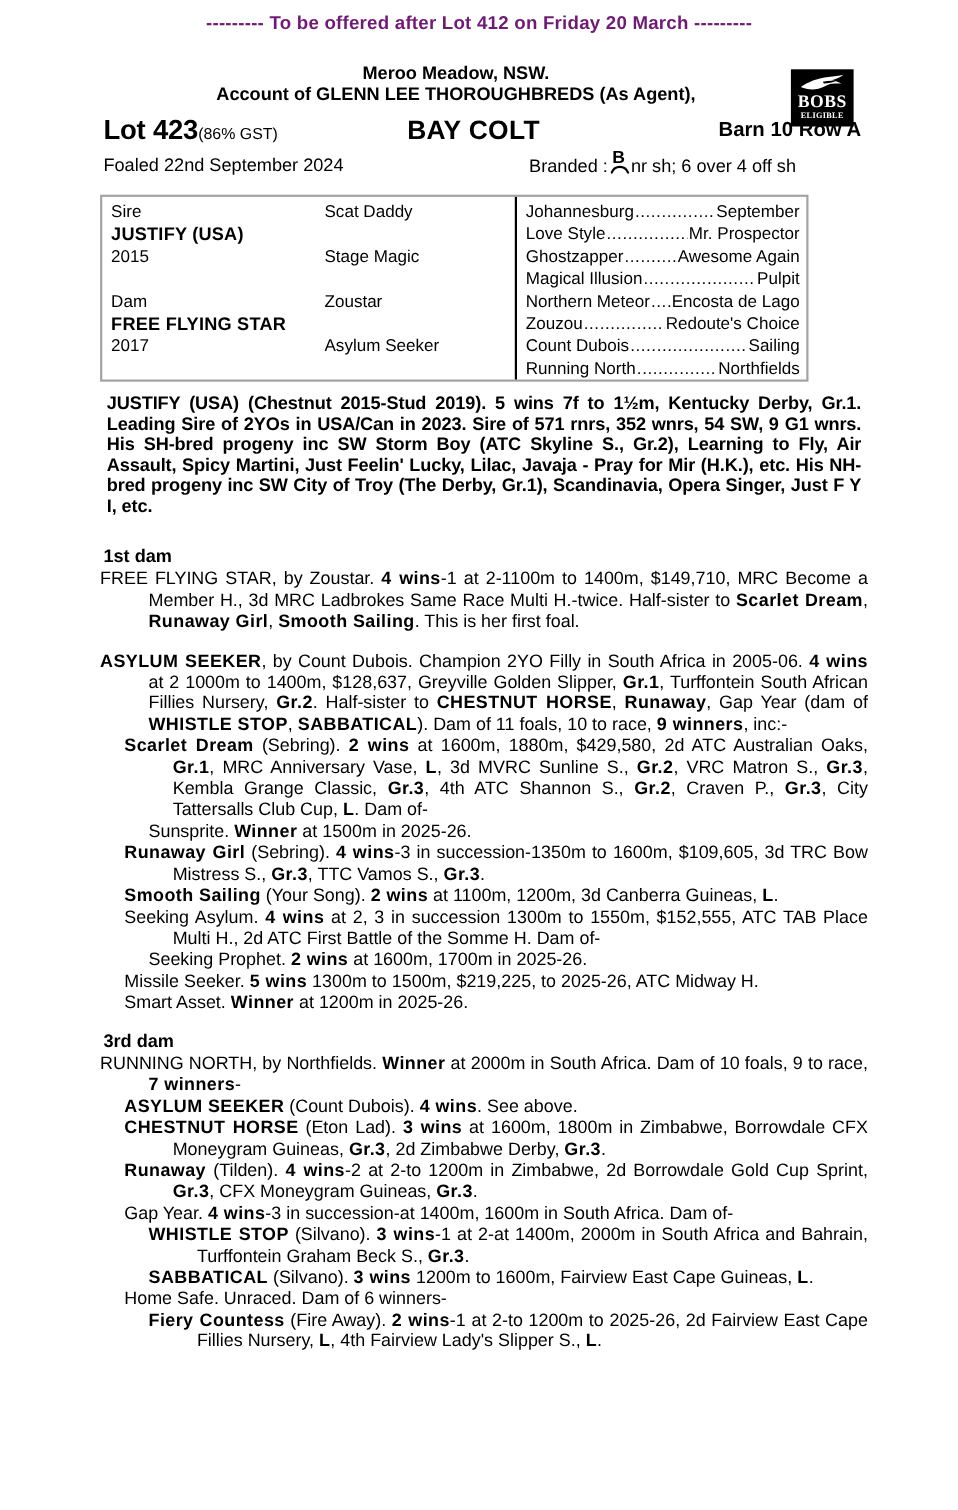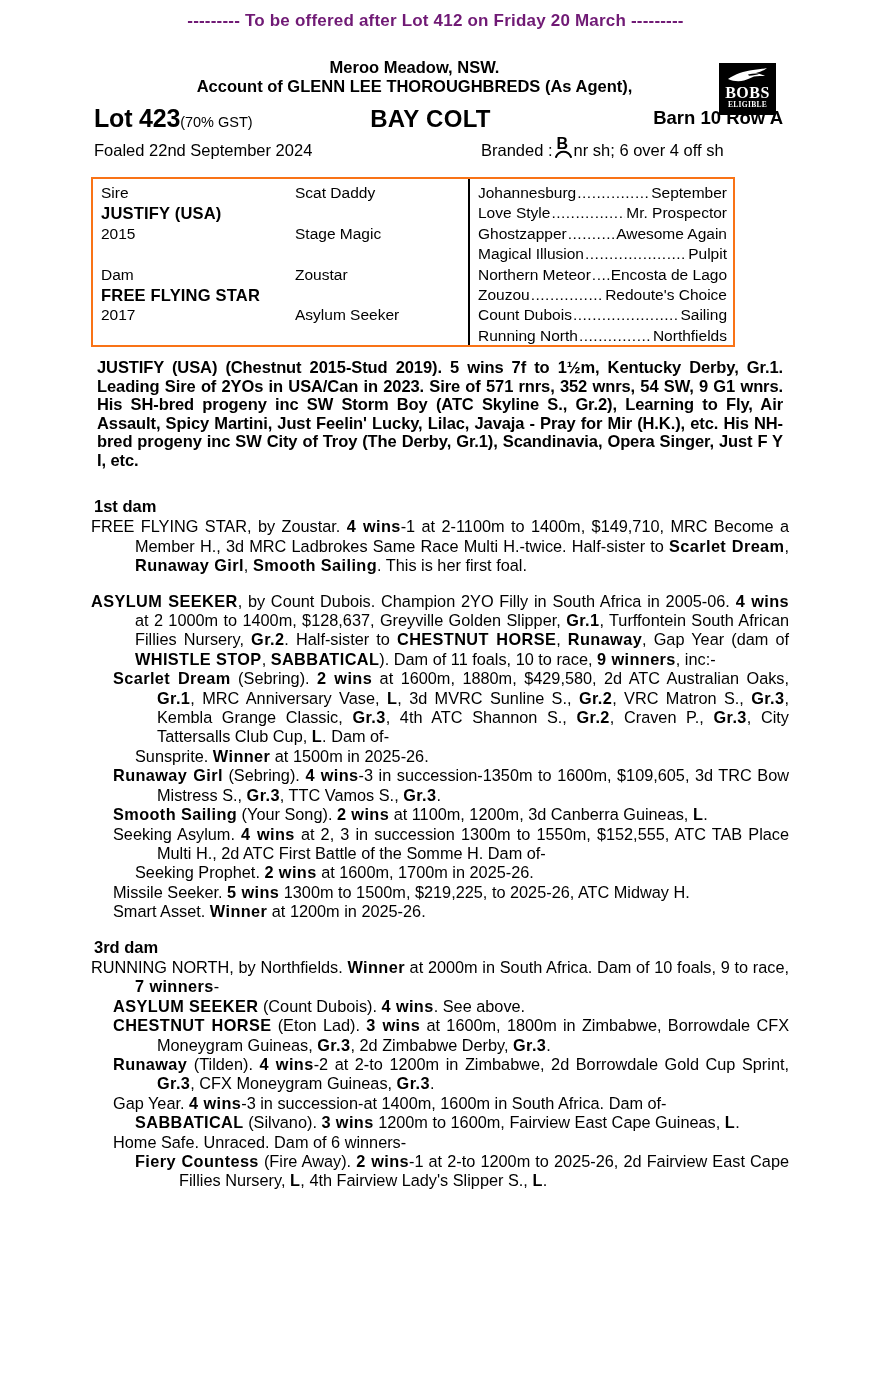--- a/index.html
+++ b/index.html
@@ -92,21 +92,21 @@
   .brandmark .bm-b{
     position:absolute;left:2px;top:-6px;
     font-size:16px;font-weight:bold;font-family:"Liberation Sans",sans-serif;
   }
   .brandmark svg{position:absolute;left:0;top:6px;}
 
   
   .ped{
     position:absolute;left:91px;top:177px;
     width:644px;height:170px;
-    border:2px solid #f97316;
+    border:2px solid #a3a3a3;
     box-sizing:border-box;
   }
   .ped-inner{position:relative;width:100%;height:100%;}
   .ped-divider{
     position:absolute;left:375px;top:0;bottom:0;width:2px;background:#000;
   }
   .ped-col-a{position:absolute;left:8px;top:4px;width:190px;}
   .ped-col-b{position:absolute;left:202px;top:4px;width:170px;}
   .ped-col-c{position:absolute;left:385px;top:4px;right:6px;}
   .ped-row{height:20.4px;line-height:20.4px;font-size:15.5px;white-space:nowrap;overflow:hidden;}
@@ -166,21 +166,21 @@
                C33 6.6, 36 7.4, 39 9 C35 9, 31 8.6, 28 9.6
                C25 10.6, 22 12.6, 18 13.6 C13 14.8, 7 14.4, 2 12 Z" fill="#ffffff"></path>
       <path d="M22 7.4 C26 6.4, 30 6.2, 34 6.6 C31 8, 27 8.6, 23 8.8 Z" fill="#000"></path>
     </svg>
     <div class="b-word">BOBS</div>
     <div class="b-sub">ELIGIBLE</div>
   </div>
 
   <div class="lotline">
     <span class="lot-left">
-      <span class="lot-no">Lot 423</span><span class="lot-gst">(70% GST)</span>
+      <span class="lot-no">Lot 423</span><span class="lot-gst">(86% GST)</span>
     </span>
     <div class="lot-mid">BAY COLT</div>
     <div class="lot-right">Barn 10 Row A</div>
   </div>
 
   <div class="foaled">
     <span class="b-left">Foaled 22nd September 2024</span>
     <span class="b-right">
       <span>Branded :</span><span class="brandmark"><span class="bm-b">B</span><svg width="18" height="11" viewBox="0 0 18 11">
             <path d="M1 10 C4 3, 13 3, 16 10" stroke="#000" stroke-width="2" fill="none" stroke-linecap="round"></path>
@@ -323,20 +323,23 @@
           <p class="e lv1">
             <span class="hang"><b class="nb">CHESTNUT HORSE</b><span> (Eton Lad). </span><b class="nb">3 wins</b><span> at 1600m, 1800m in Zimbabwe, Borrowdale CFX Moneygram Guineas, </span><b class="nb">Gr.3</b><span>, 2d Zimbabwe Derby, </span><b class="nb">Gr.3</b><span>.</span></span>
           </p>
           <p class="e lv1">
             <span class="hang"><b class="nb">Runaway</b><span> (Tilden). </span><b class="nb">4 wins</b><span>-2 at 2-to 1200m in Zimbabwe, 2d Borrowdale Gold Cup Sprint, </span><b class="nb">Gr.3</b><span>, CFX Moneygram Guineas, </span><b class="nb">Gr.3</b><span>.</span></span>
           </p>
           <p class="e lv1">
             <span class="hang"><span>Gap Year. </span><b class="nb">4 wins</b><span>-3 in succession-at 1400m, 1600m in South Africa. Dam of-</span></span>
           </p>
           <p class="e lv2">
+            <span class="hang"><b class="nb">WHISTLE STOP</b><span> (Silvano). </span><b class="nb">3 wins</b><span>-1 at 2-at 1400m, 2000m in South Africa and Bahrain, Turffontein Graham Beck S., </span><b class="nb">Gr.3</b><span>.</span></span>
+          </p>
+          <p class="e lv2">
             <span class="hang"><b class="nb">SABBATICAL</b><span> (Silvano). </span><b class="nb">3 wins</b><span> 1200m to 1600m, Fairview East Cape Guineas, </span><b class="nb">L</b><span>.</span></span>
           </p>
           <p class="e lv1">
             <span class="hang"><span>Home Safe. Unraced. Dam of 6 winners-</span></span>
           </p>
           <p class="e lv2">
             <span class="hang"><b class="nb">Fiery Countess</b><span> (Fire Away). </span><b class="nb">2 wins</b><span>-1 at 2-to 1200m to 2025-26, 2d Fairview East Cape Fillies Nursery, </span><b class="nb">L</b><span>, 4th Fairview Lady's Slipper S., </span><b class="nb">L</b><span>.</span></span>
           </p>
         </div>
       </div>

